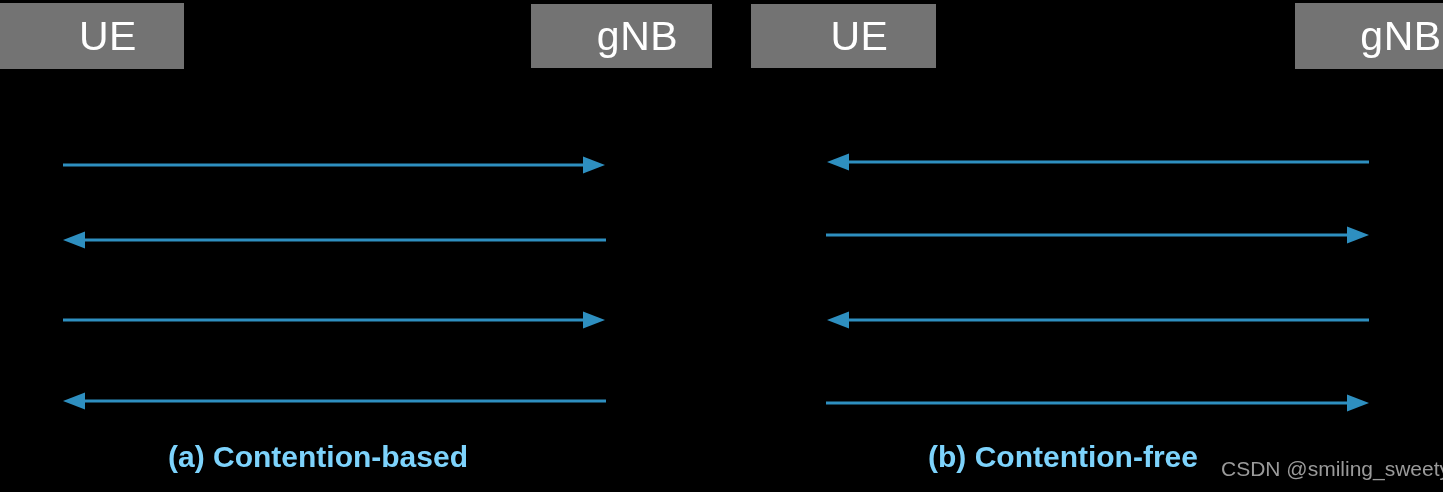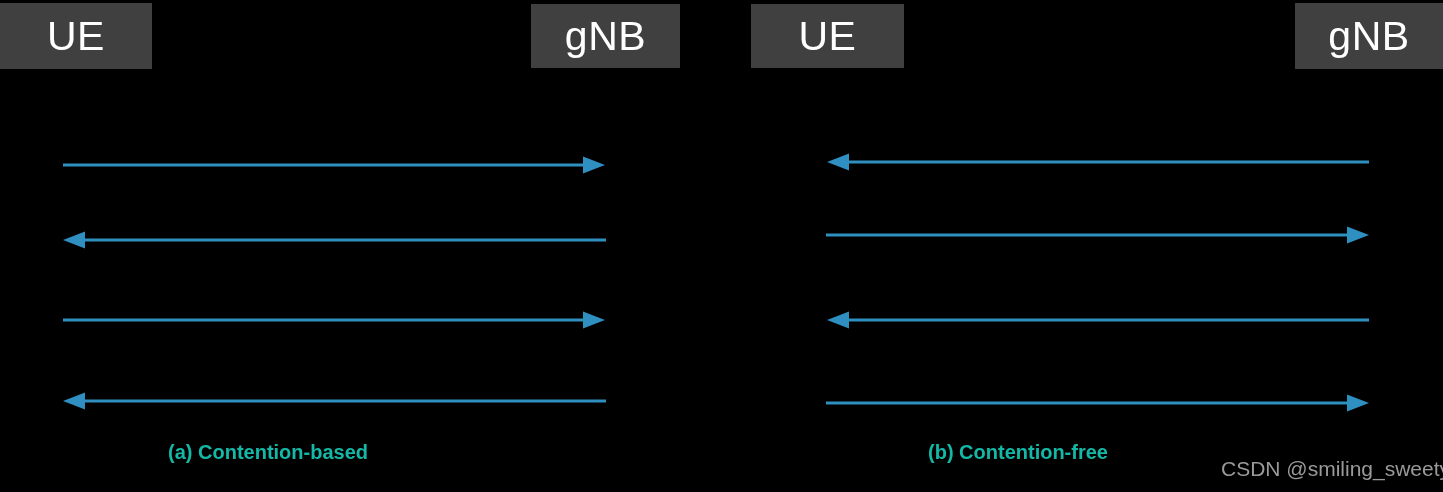--- a/index.html
+++ b/index.html
@@ -12,51 +12,52 @@
   }
   #stage {
     position: relative;
     width: 1443px;
     height: 492px;
     background: #000000;
     overflow: hidden;
   }
   .node-box {
     position: absolute;
-    background: #404040;
+    background: #737373;
     display: flex;
     align-items: center;
     justify-content: center;
     color: #ffffff;
     font-size: 41px;
     font-weight: 400;
     letter-spacing: 0.5px;
     line-height: 1;
     font-family: "Liberation Sans", sans-serif;
     user-select: none;
+    padding-left: 32px;
   }
   .node-ue-a  { left: 0px;    top: 3px; width: 152px; height: 66px; }
   .node-gnb-a { left: 531px;  top: 4px; width: 149px; height: 64px; }
   .node-ue-b  { left: 751px;  top: 4px; width: 153px; height: 64px; }
   .node-gnb-b { left: 1295px; top: 3px; width: 148px; height: 66px; }
 
   .arrow-svg {
     position: absolute;
     left: 0;
     top: 0;
     width: 1443px;
     height: 492px;
     pointer-events: none;
   }
 
   .caption {
     position: absolute;
-    color: #14b8a6;
+    color: #7dd3fc;
     font-weight: bold;
-    font-size: 20px;
+    font-size: 30px;
     font-family: "Liberation Sans", sans-serif;
     white-space: nowrap;
     line-height: 1;
     user-select: none;
   }
   .caption-a { left: 168px; top: 442px; }
   .caption-b { left: 928px; top: 442px; }
 
   .watermark {
     position: absolute;

